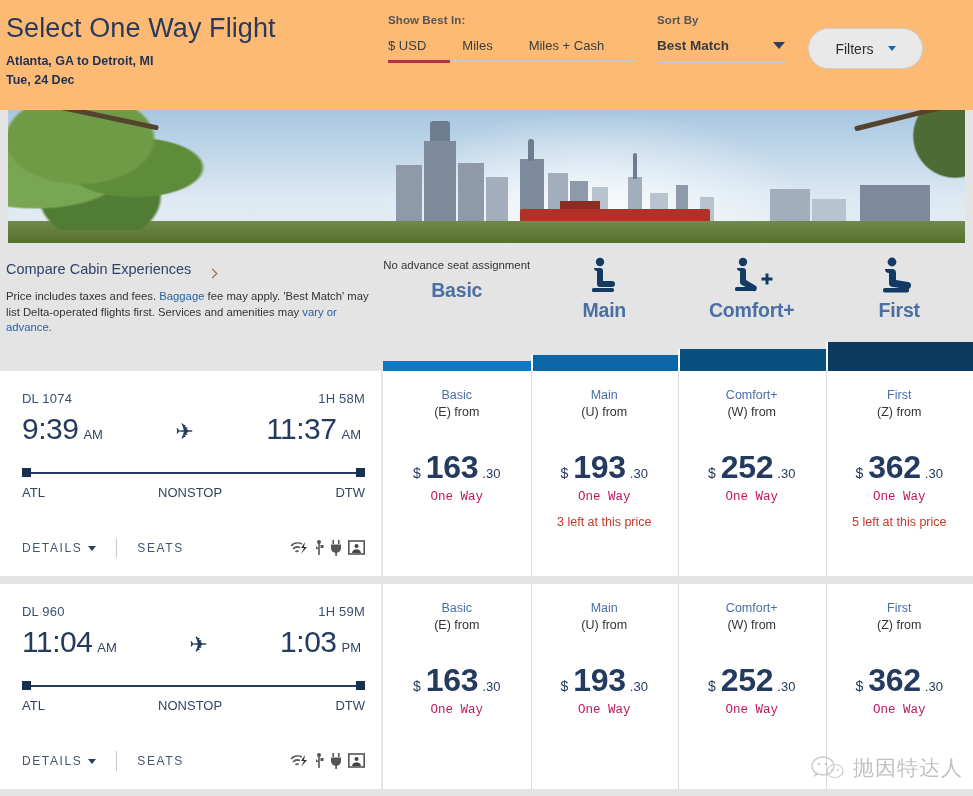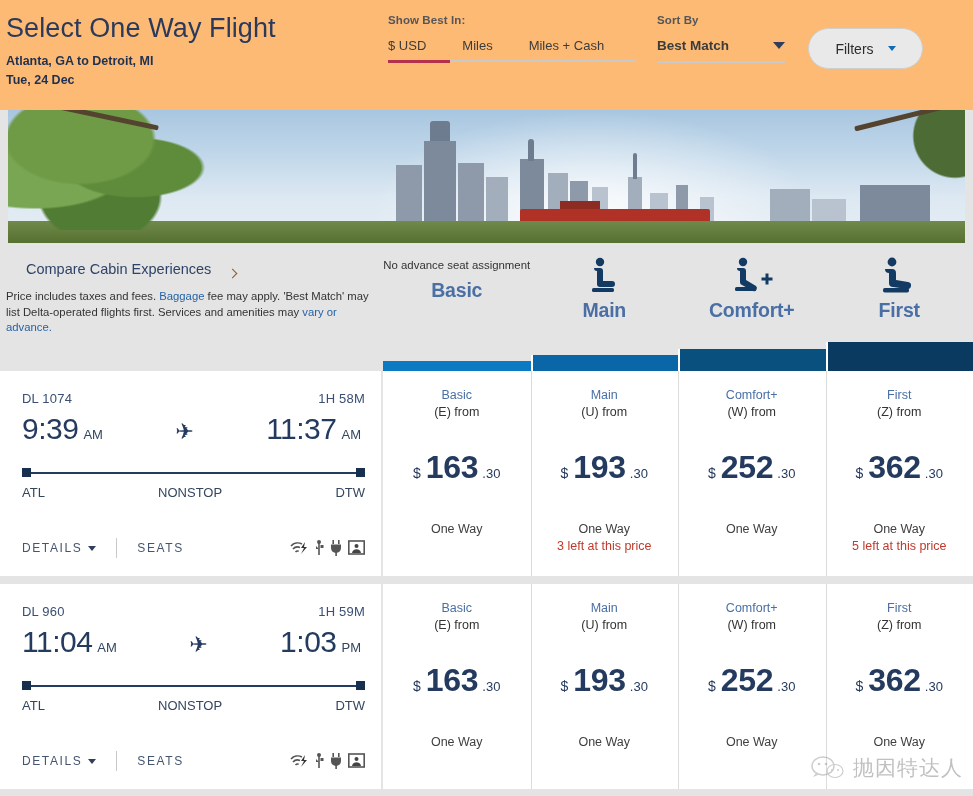--- a/index.html
+++ b/index.html
@@ -147,21 +147,21 @@
   .hero-edge-l { left: 0; }
   .hero-edge-r { right: 0; }
 
   
   .compare-band {
     height: 128px; background: #e4e4e4; position: relative;
   }
   .compare-left { padding: 18px 0 0 6px; width: 380px; }
   .compare-link {
     font-size: 14.5px; color: #2f4368; display: flex; align-items: flex-end;
-    gap: 18px; cursor: pointer; font-weight: 400; margin-left: 20px;
+    gap: 18px; cursor: pointer; font-weight: 400;
   }
   .chev-right {
     width: 7px; height: 7px; border-top: 1.7px solid #8c5a2b;
     border-right: 1.7px solid #8c5a2b; transform: rotate(45deg);
   }
   .disclaimer {
     font-size: 11.3px; color: #333; line-height: 15.6px; margin-top: 12px;
     width: 376px;
   }
   .disclaimer a { color: #2563a8; text-decoration: none; }
@@ -260,22 +260,22 @@
   }
   .fc-name { font-size: 12.5px; color: #4a6fa5; line-height: 17px; }
   .fc-class { font-size: 12.5px; color: #333; line-height: 17px; }
   .fc-price {
     margin-top: 28px; display: flex; align-items: baseline;
     color: #243a5e;
   }
   .fc-cur { font-size: 14px; margin-right: 5px; font-weight: 300; }
   .fc-main { font-size: 32px; font-weight: 700; letter-spacing: -.3px; }
   .fc-cents { font-size: 13px; margin-left: 4px; }
-  .fc-oneway { margin-top: 36px; font-size: 12.5px; color: #404040; }
-  .fc-left { margin-top: 3px; font-size: 12.5px; color: #c0392b; }
+  .fc-oneway { margin-top: 4px; font-size: 12.5px; color: #be185d; font-family: Liberation Mono, monospace; }
+  .fc-left { margin-top: 11px; font-size: 12.5px; color: #c0392b; }
 
   
   .watermark {
     position: absolute; right: 10px; bottom: 14px;
     display: flex; align-items: center; gap: 8px;
     opacity: .42; pointer-events: none;
   }
   .wm-text {
     font-size: 21px; color: #6b6b6b; letter-spacing: 1px;
     font-family: "DejaVu Sans", sans-serif;

